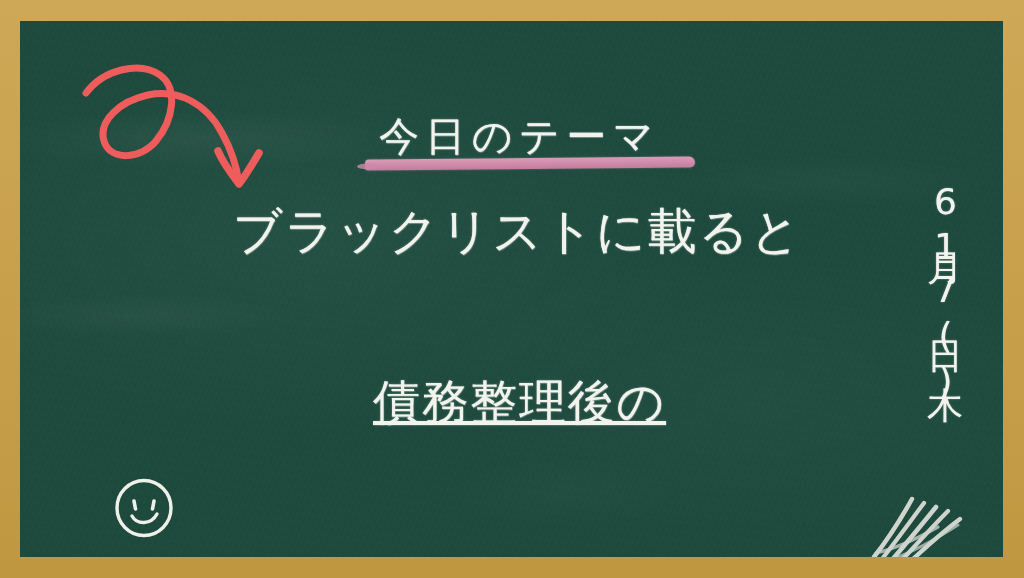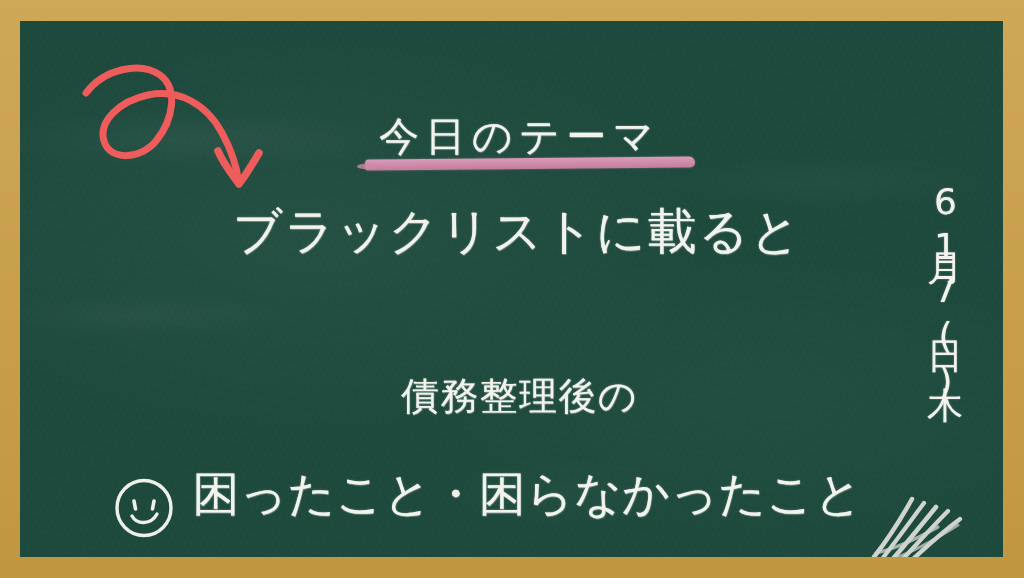--- a/index.html
+++ b/index.html
@@ -112,21 +112,21 @@
 
   .head-line {
     left: 0;
     right: 0;
     text-align: center;
     font-size: 49px;
     letter-spacing: 0.035em;
   }
   #head-line-1 { top: 178px; transform: translateX(6px); }
   #head-line-2 { top: 266px; transform: translateX(6px); }
-  #head-line-3 { top: 350px; font-size: 38px; transform: translateX(8px); }
+  #head-line-3 { top: 350px; font-size: 47px; transform: translateX(8px); text-decoration: underline; }
   #head-line-4 { top: 442px; font-size: 47px; letter-spacing: 0.0em; transform: translateX(16px); }
 
   
   #date-text {
     position: absolute;
     right: 36px;
     top: 160px;
     width: 52px;
     color: #f3f3ee;
     font-family: "DejaVu Sans", sans-serif;
@@ -182,21 +182,20 @@
       <path d="M4 34 C 22 10, 58 2, 78 16 C 96 29, 92 60, 74 82 C 58 101, 28 102, 22 82
                C 16 62, 38 42, 66 36 C 96 30, 124 44, 140 74 C 150 92, 155 110, 157 124" fill="none" stroke="#ee5c5c" stroke-width="7" stroke-linecap="round" stroke-linejoin="round"></path>
       <path d="M136 92 C 142 106, 152 118, 157 125 C 164 116, 171 104, 177 94" fill="none" stroke="#ee5c5c" stroke-width="7.5" stroke-linecap="round" stroke-linejoin="round"></path>
     </svg>
 
     <div class="chalk" id="title-text">今日のテーマ</div>
     <div class="title-underline"></div>
 
     <div class="chalk head-line" id="head-line-1">ブラックリストに載ると</div>
     <div class="chalk head-line" id="head-line-3">債務整理後の</div>
-    <div class="chalk head-line" id="head-line-4">困ったこと・困らなかったこと</div>
 
     <div id="date-text">6月17日(木)</div>
 
     <svg id="smiley-icon" viewBox="0 0 64 64" aria-hidden="true">
       <ellipse cx="32" cy="32" rx="27" ry="27.5" fill="none" stroke="#f0f0ea" stroke-width="3.4" stroke-linecap="round"></ellipse>
       <path d="M22 25 L23.5 33" fill="none" stroke="#f0f0ea" stroke-width="3.6" stroke-linecap="round"></path>
       <path d="M42 25 L40.5 33" fill="none" stroke="#f0f0ea" stroke-width="3.6" stroke-linecap="round"></path>
       <path d="M20 40 C 25 49, 39 49, 45 38" fill="none" stroke="#f0f0ea" stroke-width="3.4" stroke-linecap="round"></path>
     </svg>
 

